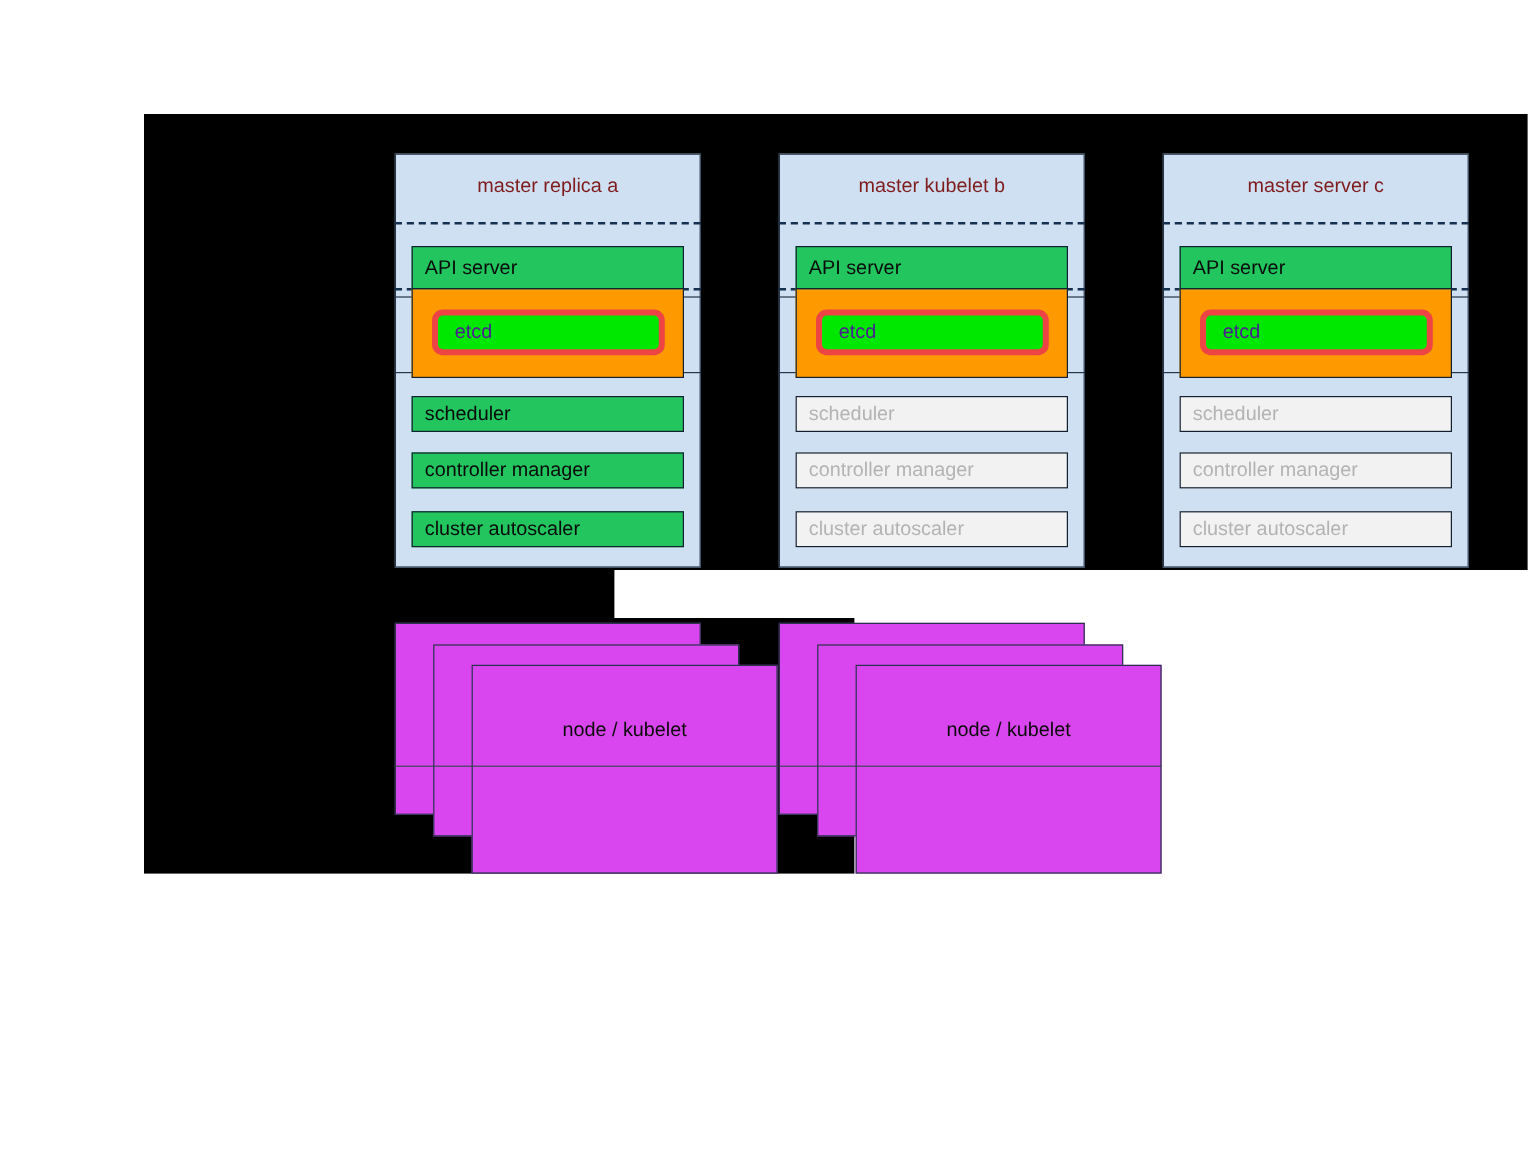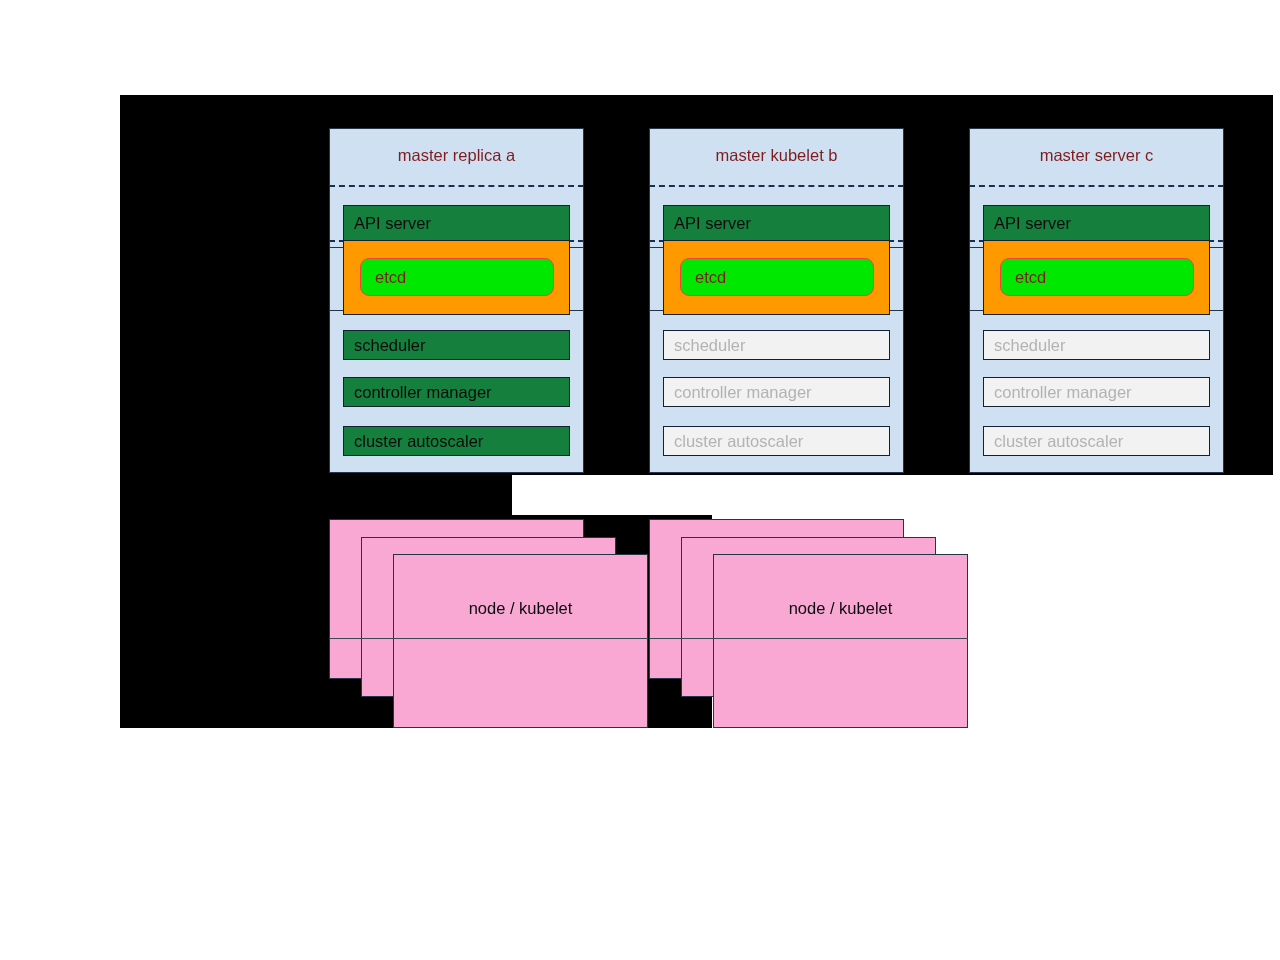--- a/index.html
+++ b/index.html
@@ -13,32 +13,32 @@
   .replica{position:absolute;background:#cfe0f3;border:1px solid #26344a;box-sizing:border-box;}
   .replica-title{position:absolute;left:0;right:0;top:16px;text-align:center;
                  font-size:16.5px;color:#7f1d1d;line-height:20px;}
 
   .hdash{position:absolute;height:0;border-top:2px dashed #16304f;}
   .hsolid{position:absolute;height:0;border-top:1px solid #26344a;}
 
   .box{position:absolute;box-sizing:border-box;border:1px solid #12202f;
        font-size:16.5px;line-height:1;display:flex;align-items:center;
        padding-left:10px;}
-  .box.on{background:#15803d;color:#0b0b0b;}
+  .box.on{background:#22c55e;color:#0b0b0b;}
   .box.off{background:#f2f2f2;color:#b3b3b3;}
 
   .apiserver{z-index:4;}
   .etcdwrap{background:#ff9900;border:1px solid #12202f;box-sizing:border-box;
             position:absolute;z-index:3;}
-  .etcd{position:absolute;background:#00e800;border:1px solid #ef4444;
-        border-radius:9px;box-sizing:border-box;font-size:16.5px;color:#7f1d1d;
+  .etcd{position:absolute;background:#00e800;border:5px solid #ef4444;
+        border-radius:9px;box-sizing:border-box;font-size:16.5px;color:#4c1d95;
         display:flex;align-items:center;padding-left:14px;z-index:5;}
 
   
-  .nodecard{position:absolute;background:#f9a8d4;border:1px solid #26344a;box-sizing:border-box;}
+  .nodecard{position:absolute;background:#d946ef;border:1px solid #26344a;box-sizing:border-box;}
   .nodelabel{position:absolute;font-size:16.5px;color:#0b0b0b;text-align:center;}
   .nodediv{position:absolute;height:0;border-top:1px solid #3b4656;}
 </style>
 </head>
 <body>
 
 <div class="blk" style="left:120px;top:95px;width:1153px;height:380px;"></div>
 <div class="blk" style="left:120px;top:475px;width:392px;height:40px;"></div>
 <div class="blk" style="left:120px;top:515px;width:592px;height:213px;"></div>
 

